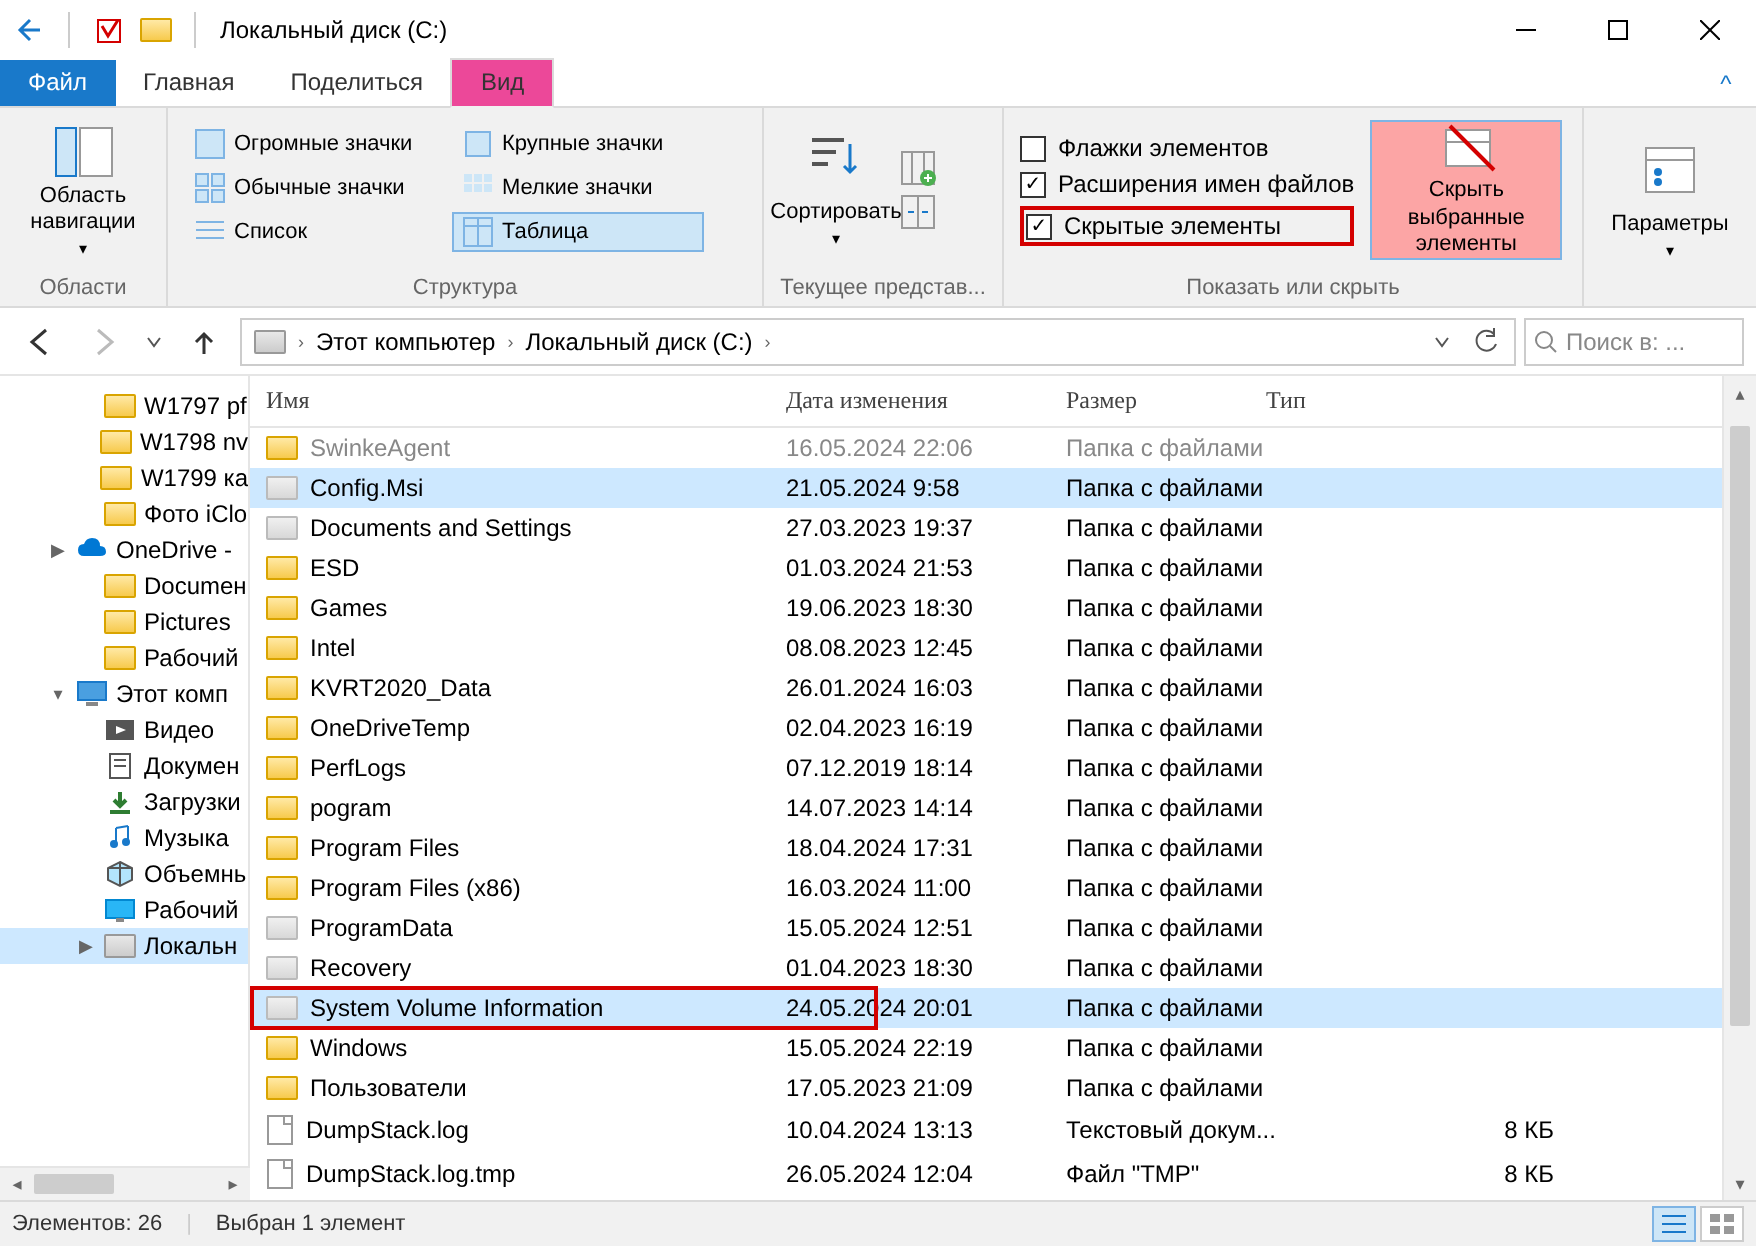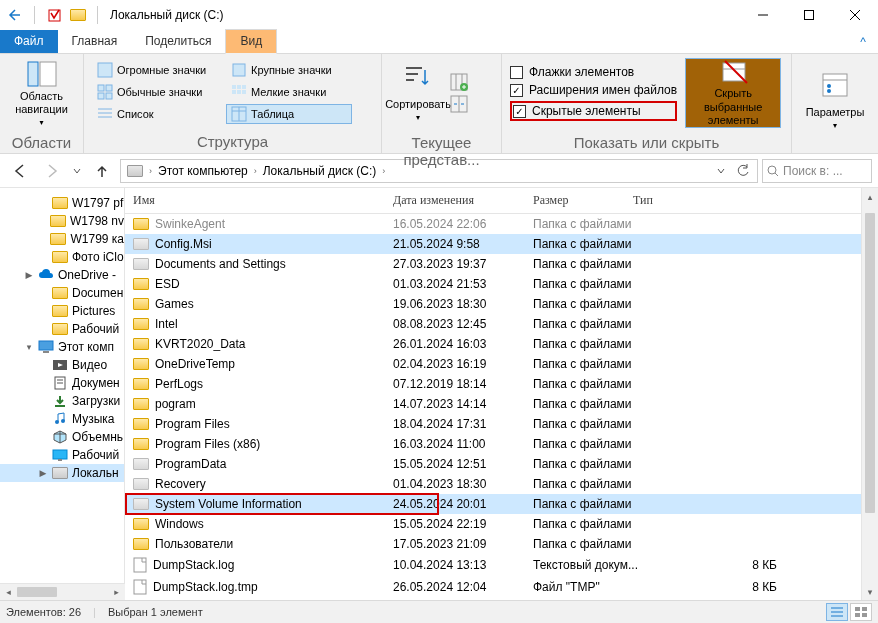--- a/index.html
+++ b/index.html
@@ -11,39 +11,39 @@
 .titlebar .qat .tb-icon { width: 22px; height: 22px; display: flex; align-items: center; justify-content: center; }
 .titlebar .divider { width: 1px; height: 18px; background: #ccc; margin: 0 6px; }
 .titlebar .title { margin-left: 6px; font-size: 12px; }
 .titlebar .winbtns { margin-left: auto; display: flex; }
 .titlebar .winbtn { width: 46px; height: 30px; display: flex; align-items: center; justify-content: center; }
 
 
 .tabsrow { height: 24px; display: flex; align-items: flex-end; border-bottom: 1px solid #dadada; }
 .tab { padding: 4px 14px 5px; font-size: 12px; color: #333; cursor: pointer; }
 .tab.file { background: #1979ca; color: #fff; }
-.tab.active { background: #fdba74; border: 1px solid #dadada; border-bottom: 1px solid #f1f1f1; margin-bottom: -1px; }
+.tab.active { background: #ec4899; border: 1px solid #dadada; border-bottom: 1px solid #f1f1f1; margin-bottom: -1px; }
 .helpbtn { margin-left: auto; width: 30px; text-align: center; color: #1979ca; padding: 4px 0; }
 
 
 .ribbon { height: 100px; background: #f1f1f1; border-bottom: 1px solid #dadada; display: flex; position: relative; }
 .rgroup { border-right: 1px solid #dadada; display: flex; flex-direction: column; }
 .rgroup .body { flex: 1; display: flex; align-items: center; padding: 4px 8px; }
-.rgroup .label { text-align: center; font-size: 15px; color: #666; padding: 2px 0 3px; }
+.rgroup .label { text-align: center; font-size: 11px; color: #666; padding: 2px 0 3px; }
 .bigbtn { display: flex; flex-direction: column; align-items: center; justify-content: center; width: 70px; height: 70px; text-align: center; font-size: 11px; line-height: 1.2; gap: 2px; }
 .bigbtn .ic { width: 32px; height: 32px; }
 .layoutlist { font-size: 11px; }
 .layoutlist .row { display: flex; gap: 2px; margin-bottom: 2px; }
 .layoutitem { display: flex; align-items: center; gap: 4px; padding: 1px 4px; border: 1px solid transparent; }
 .layoutitem .li-ic { width: 16px; height: 16px; }
 .layoutitem.sel { background: #cde6f7; border: 1px solid #7eb4e4; }
 .checkrow { display: flex; align-items: center; gap: 6px; font-size: 12px; margin: 2px 0; }
 .checkrow .cb { width: 13px; height: 13px; border: 1px solid #333; background: #fff; display: flex; align-items: center; justify-content: center; font-size: 10px; }
 .checkrow.hl { border: 2px solid #d40000; padding: 1px 6px 1px 1px; }
-.hidebtn { background: #a16207; border: 1px solid #7eb4e4; }
+.hidebtn { background: #fca5a5; border: 1px solid #7eb4e4; }
 
 
 .addrbar { height: 34px; display: flex; align-items: center; padding: 3px 6px; gap: 4px; border-bottom: 1px solid #e5e5e5; }
 .navbtn { width: 28px; height: 28px; display: flex; align-items: center; justify-content: center; color: #555; }
 .navbtn.disabled { color: #bbb; }
 .breadcrumb { flex: 1; height: 24px; border: 1px solid #ccc; display: flex; align-items: center; padding: 0 2px; gap: 2px; font-size: 12px; }
 .breadcrumb .seg { padding: 0 4px; display: flex; align-items: center; gap: 4px; }
 .breadcrumb .car { color: #666; font-size: 9px; }
 .searchbox { width: 110px; height: 24px; border: 1px solid #ccc; display: flex; align-items: center; padding: 0 4px; color: #888; gap: 4px; }
 

